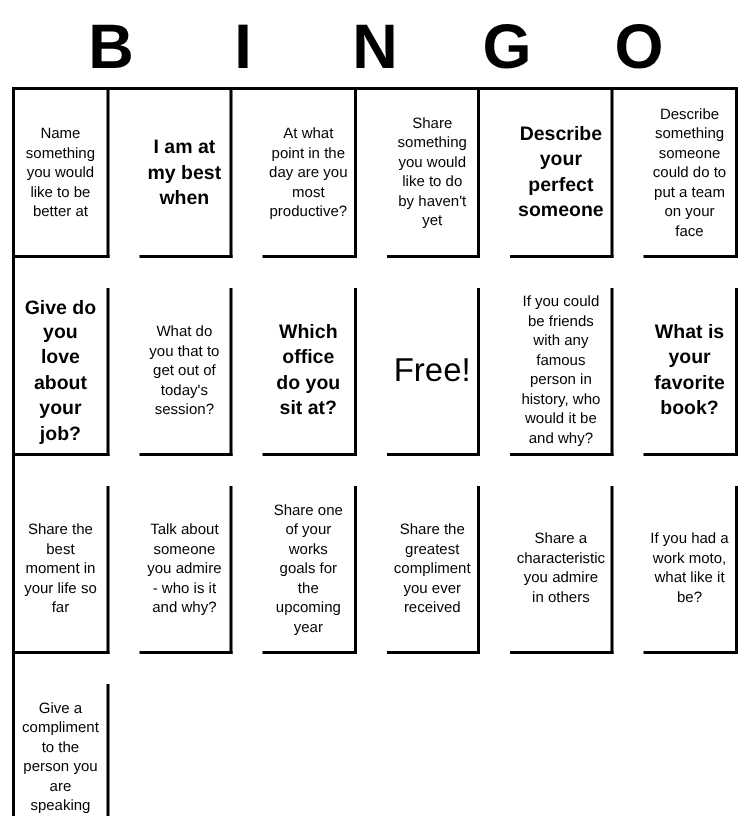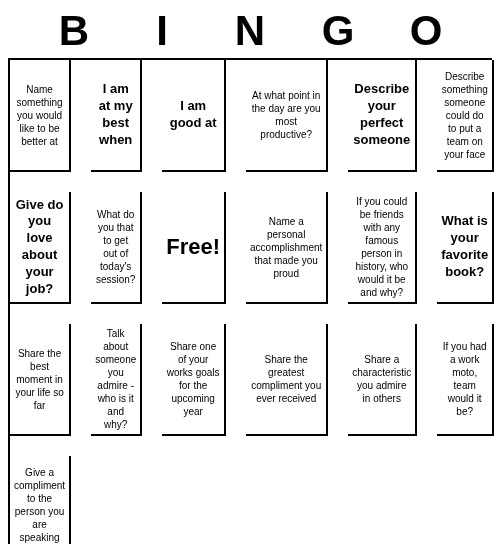--- a/index.html
+++ b/index.html
@@ -43,51 +43,51 @@
       align-items: center;
       justify-content: center;
       text-align: center;
       padding: 3px 4px;
       font-size: 10px;
       line-height: 1.3;
       min-height: 88px;
     }
     .bingo-cell.free {
       font-size: 22px;
-      font-weight: bold;
+      font-weight: normal;
     }
     .bingo-cell.large-text {
       font-size: 13px;
       font-weight: bold;
     }
   </style>
 </head>
 <body>
 
 <div class="bingo-header">
 <div class="bingo-letter">B</div>
     <div class="bingo-letter">I</div>
     <div class="bingo-letter">N</div>
     <div class="bingo-letter">G</div>
     <div class="bingo-letter">O</div>
   </div>
 
 <div class="bingo-grid">
 <div class="bingo-cell">Name something you would like to be better at</div>
     <div class="bingo-cell large-text">I am at my best when</div>
-    <div class="bingo-cell large-text">I am good at</div>
     <div class="bingo-cell">At what point in the day are you most productive?</div>
+    <div class="bingo-cell">Share something you would like to do by haven't yet</div>
     <div class="bingo-cell large-text">Describe your perfect someone</div>
     <div class="bingo-cell">Describe something someone could do to put a team on your face</div>
     <div class="bingo-cell large-text">Give do you love about your job?</div>
     <div class="bingo-cell">What do you that to get out of today's session?</div>
+    <div class="bingo-cell large-text">Which office do you sit at?</div>
     <div class="bingo-cell free">Free!</div>
-    <div class="bingo-cell">Name a personal accomplishment that made you proud</div>
     <div class="bingo-cell">If you could be friends with any famous person in history, who would it be and why?</div>
     <div class="bingo-cell large-text">What is your favorite book?</div>
     <div class="bingo-cell">Share the best moment in your life so far</div>
     <div class="bingo-cell">Talk about someone you admire - who is it and why?</div>
     <div class="bingo-cell">Share one of your works goals for the upcoming year</div>
     <div class="bingo-cell">Share the greatest compliment you ever received</div>
     <div class="bingo-cell">Share a characteristic you admire in others</div>
-    <div class="bingo-cell">If you had a work moto, team would it be?</div>
+    <div class="bingo-cell">If you had a work moto, what like it be?</div>
     <div class="bingo-cell">Give a compliment to the person you are speaking with</div>
   </div>
 
 </body></html>

